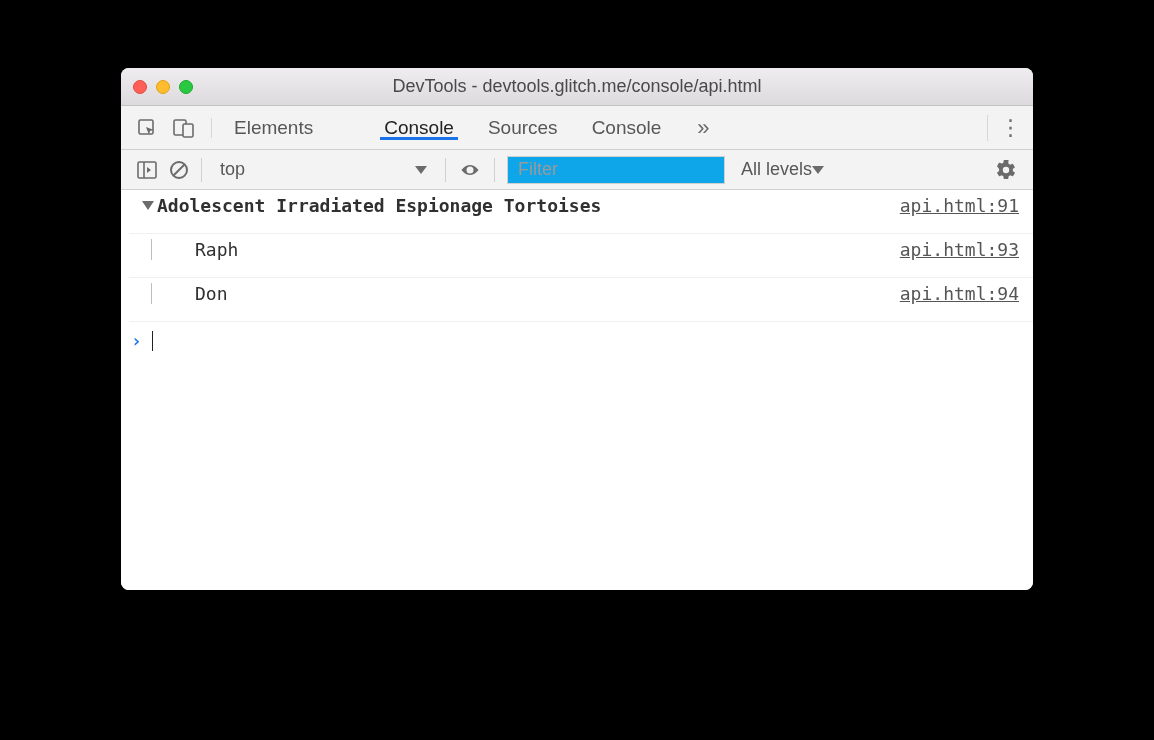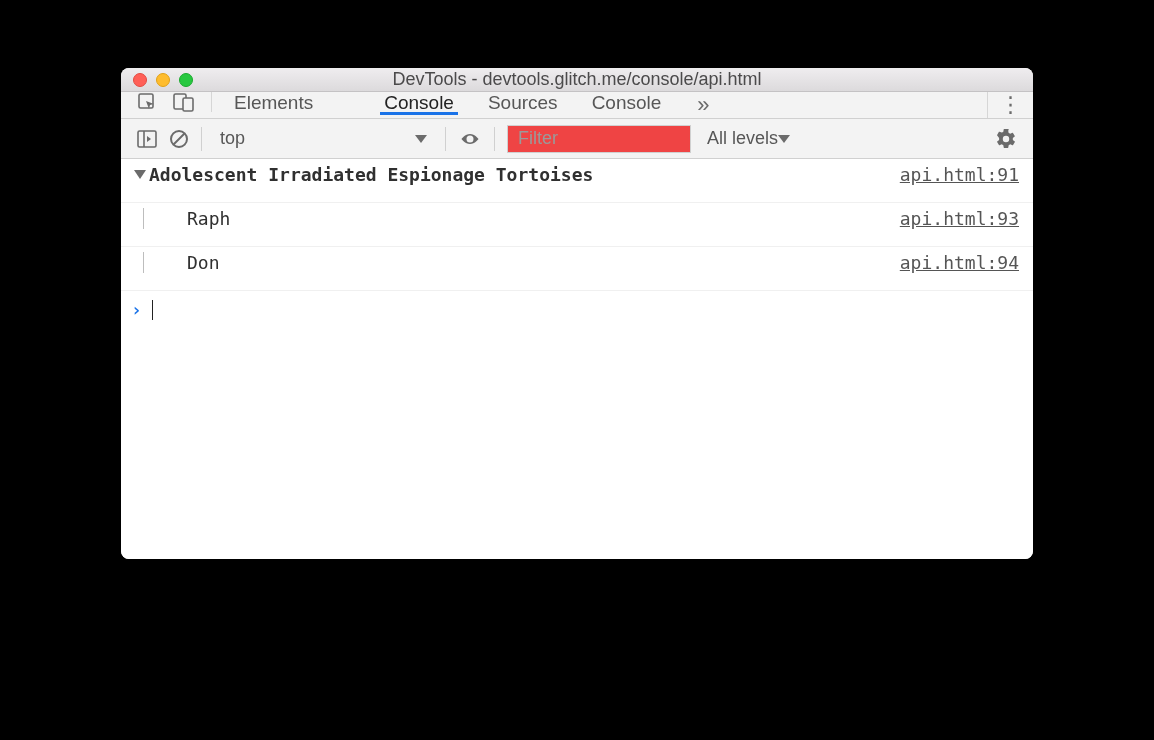--- a/index.html
+++ b/index.html
@@ -15,21 +15,21 @@
     }
     .window {
       width: 912px;
       background: #fff;
       border-radius: 8px;
       box-shadow: 0 25px 60px rgba(0,0,0,0.5);
       overflow: hidden;
     }
     
     .titlebar {
-      height: 24px;
+      height: 38px;
       background: linear-gradient(#efedef, #dcdadc);
       border-bottom: 1px solid #c4c2c4;
       display: flex;
       align-items: center;
       padding: 8px 12px;
       position: relative;
     }
     .traffic { display: flex; gap: 9px; }
     .tl { width: 14px; height: 14px; border-radius: 50%; }
     .tl.close { background: #ff5f57; border: 1px solid #e24a41; }
@@ -38,25 +38,25 @@
     .title {
       position: absolute;
       left: 0; right: 0;
       text-align: center;
       font-size: 18px;
       color: #4b4a4b;
       pointer-events: none;
     }
     
     .tabstrip {
-      height: 27px;
+      height: 44px;
       background: #f3f3f3;
       border-bottom: 1px solid #d0d0d0;
       display: flex;
-      align-items: flex-start;
+      align-items: center;
       font-size: 19px;
       color: #575757;
     }
     .tool-icons {
       display: flex;
       align-items: center;
       gap: 16px;
       padding: 0 16px;
       border-right: 1px solid #d6d6d6;
     }
@@ -132,24 +132,24 @@
       padding: 0 6px;
       cursor: pointer;
     }
     .tri-down {
       width: 0; height: 0;
       border-left: 6px solid transparent;
       border-right: 6px solid transparent;
       border-top: 8px solid #6b6b6b;
     }
     .filter-input {
-      width: 184px;
+      width: 218px;
       height: 28px;
       border: 1px solid #d0d0d0;
-      background: #ef4444;
+      background: #0ea5e9;
       padding: 0 10px;
       font-size: 18px;
       color: #333;
     }
     .filter-input::placeholder { color: #9a9a9a; }
     .levels {
       display: flex;
       align-items: center;
       cursor: pointer;
       padding: 0 4px;
@@ -166,20 +166,21 @@
       color: #303030;
       min-height: 400px;
       padding-bottom: 20px;
     }
     .row {
       display: flex;
       align-items: center;
       border-bottom: 1px solid #f0f0f0;
       padding: 5px 14px 17px 10px;
       min-height: 34px;
+      margin-left: 8px;
     }
     .row.group .label { font-weight: 700; }
     .disclosure {
       width: 18px;
       display: flex;
       justify-content: center;
       cursor: pointer;
     }
     .tri-down-small {
       width: 0; height: 0;

